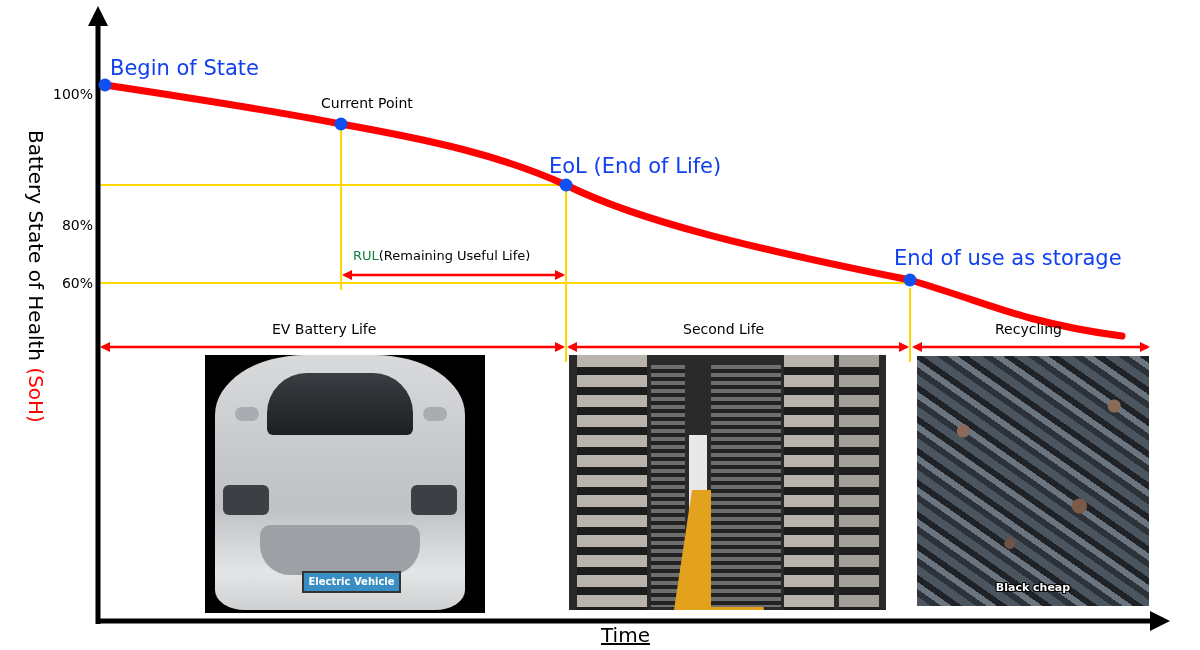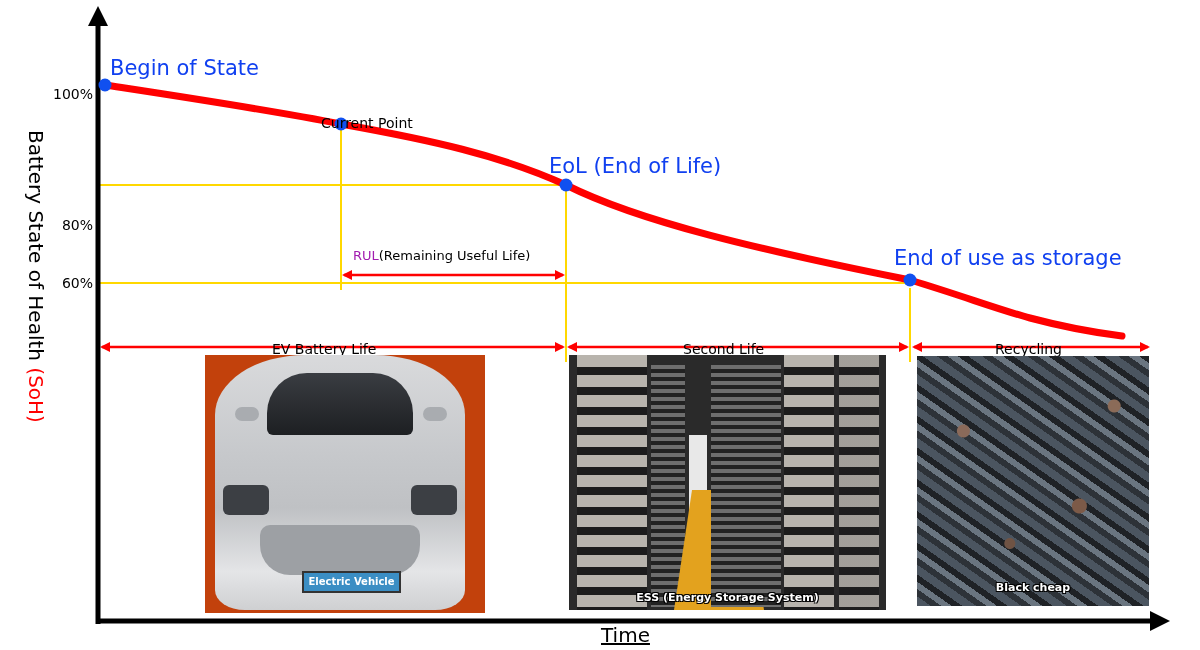--- a/index.html
+++ b/index.html
@@ -3,27 +3,27 @@
 <meta charset="utf-8">
 <style>
   html, body { margin: 0; padding: 0; background: #ffffff; }
   body { width: 1200px; height: 650px; position: relative; overflow: hidden; font-family: "DejaVu Sans", sans-serif; }
   .abs { position: absolute; }
   svg.overlay { position: absolute; left: 0; top: 0; }
   .tick { font-size: 14px; color: #000; text-align: right; width: 50px; }
   .ylabel { font-size: 20px; color: #000; white-space: nowrap; transform-origin: 0 0; transform: rotate(90deg); }
   .ylabel .red { color: #ff0000; }
   .blue-label { color: #1040f0; font-size: 21px; white-space: nowrap; }
-  .black-label { color: #000; font-size: 14px; white-space: nowrap; margin-top: 20px; }
+  .black-label { color: #000; font-size: 14px; white-space: nowrap; }
   .rul { font-size: 13px; color: #000; white-space: nowrap; }
-  .rul .red { color: #a21caf; }
+  .rul .red { color: #15803d; }
   .xlabel { font-size: 20px; color: #000; text-decoration: underline; }
   
   .photo { position: absolute; overflow: hidden; }
-  .car-bg { background: #c2410c; }
+  .car-bg { background: #000000; }
   .car-body { position: absolute; left: 10px; top: 0; width: 250px; height: 255px; border-radius: 90px 90px 30px 30px / 60px 60px 20px 20px;
     background: linear-gradient(180deg, #d9dadc 0%, #c6c8cb 40%, #bfc1c4 60%, #e4e5e7 85%, #cfd0d2 100%); }
   .car-windshield { position: absolute; left: 62px; top: 18px; width: 146px; height: 62px; border-radius: 40px 40px 6px 6px;
     background: linear-gradient(180deg, #3a3d42, #1d1f22); }
   .car-mirror { position: absolute; top: 52px; width: 24px; height: 14px; background: #a9acb0; border-radius: 8px; }
   .car-grille { position: absolute; left: 55px; top: 170px; width: 160px; height: 50px; background: #9da0a4; border-radius: 10px 10px 30px 30px; }
   .car-light { position: absolute; top: 130px; width: 46px; height: 30px; background: #3c3f44; border-radius: 6px; }
   .plate { position: absolute; left: 97px; top: 216px; width: 95px; height: 18px; background: #3b8ec4; border: 2px solid #333; color: #fff; font-size: 10px; text-align: center; line-height: 18px; font-weight: bold; }
   .ess { background: #2a2a2a; }
   .rack { position: absolute; top: 0; height: 100%; background: repeating-linear-gradient(180deg, #b8b4ad 0px, #b8b4ad 12px, #1c1c1c 12px, #1c1c1c 20px); }
@@ -115,18 +115,17 @@
 </div>
 
 <div class="photo ess" style="left:569px; top:355px; width:317px; height:255px;">
   <div class="rack" style="left:8px; width:70px;"></div>
   <div class="rack-dark" style="left:82px; width:34px;"></div>
   <div class="aisle"></div>
   <div class="floor"></div>
   <div class="rack-dark" style="left:142px; width:70px;"></div>
   <div class="rack" style="left:215px; width:50px;"></div>
   <div class="rack" style="left:270px; width:40px; opacity:0.85;"></div>
-  <div class="cap-ess">ESS (Energy Storage System)</div>
 </div>
 
 <div class="photo scrap" style="left:917px; top:356px; width:232px; height:250px;">
   <div class="cap-scrap">Black cheap</div>
 </div>
 
 </body></html>

